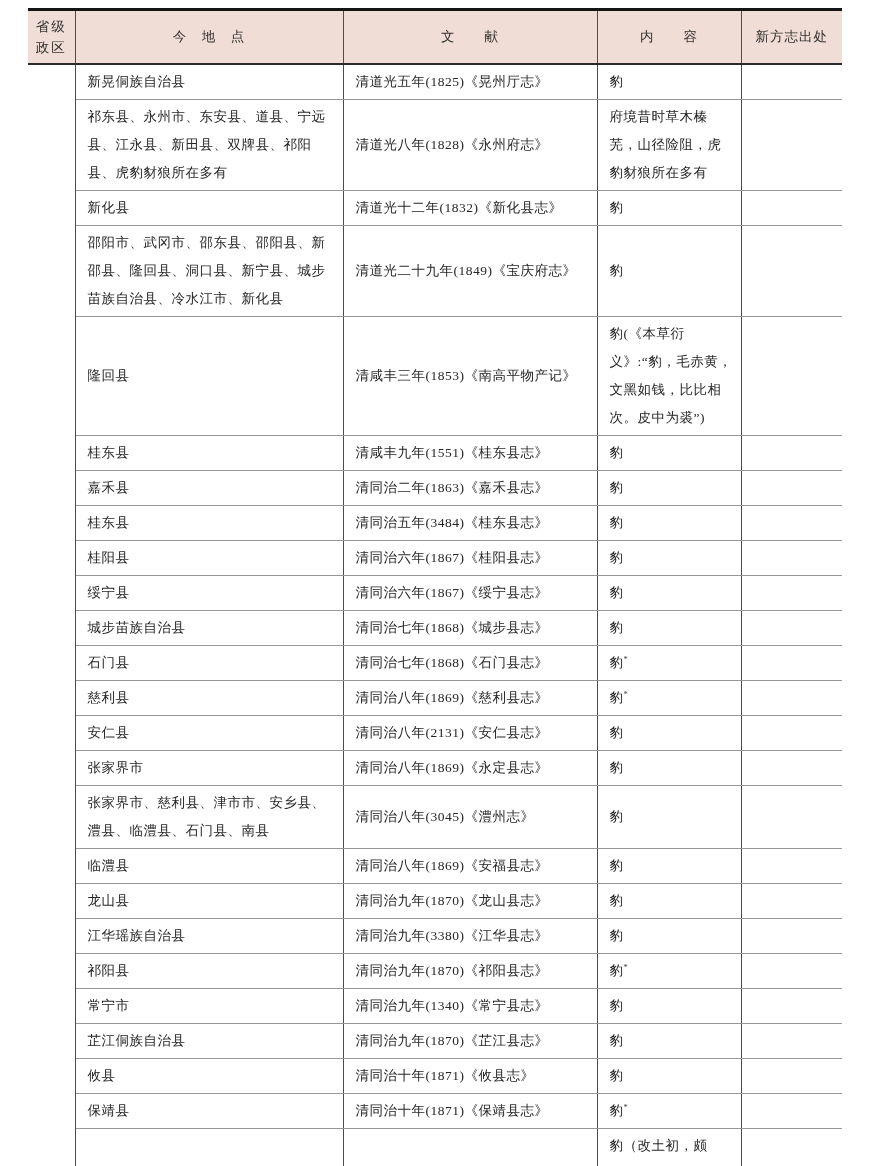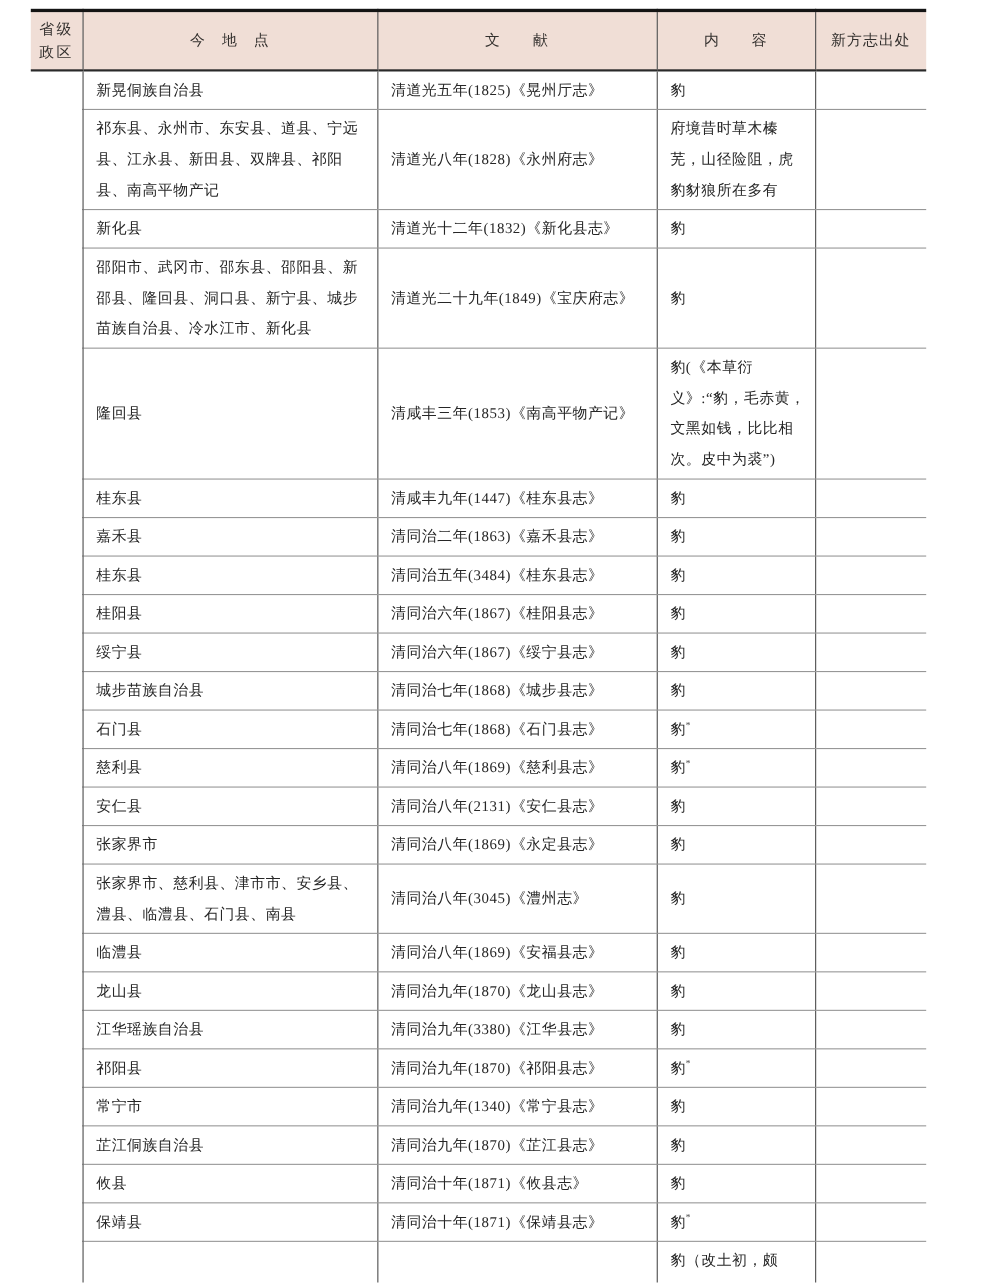--- a/index.html
+++ b/index.html
@@ -93,21 +93,21 @@
     </thead>
     <tbody>
         <tr>
           <td class="bcol province-cell" rowspan="25"></td>
           <td class="bcol cell-location">新晃侗族自治县</td>
           <td class="bcol cell-source">清道光五年(1825)《晃州厅志》</td>
           <td class="bcol cell-content">豹</td>
           <td class="cell-newsource"></td>
         </tr>
         <tr>
-          <td class="bcol cell-location">祁东县、永州市、东安县、道县、宁远县、江永县、新田县、双牌县、祁阳县、南高平物产记</td>
+          <td class="bcol cell-location">祁东县、永州市、东安县、道县、宁远县、江永县、新田县、双牌县、祁阳县、虎豹豺狼所在多有</td>
           <td class="bcol cell-source">清道光八年(1828)《永州府志》</td>
           <td class="bcol cell-content">府境昔时草木榛芜，山径险阻，虎豹豺狼所在多有</td>
           <td class="cell-newsource"></td>
         </tr>
         <tr>
           <td class="bcol cell-location">新化县</td>
           <td class="bcol cell-source">清道光十二年(1832)《新化县志》</td>
           <td class="bcol cell-content">豹</td>
           <td class="cell-newsource"></td>
         </tr>
@@ -118,21 +118,21 @@
           <td class="cell-newsource"></td>
         </tr>
         <tr>
           <td class="bcol cell-location">隆回县</td>
           <td class="bcol cell-source">清咸丰三年(1853)《南高平物产记》</td>
           <td class="bcol cell-content">豹(《本草衍义》:“豹，毛赤黄，文黑如钱，比比相次。皮中为裘”)</td>
           <td class="cell-newsource"></td>
         </tr>
         <tr>
           <td class="bcol cell-location">桂东县</td>
-          <td class="bcol cell-source">清咸丰九年(1447)《桂东县志》</td>
+          <td class="bcol cell-source">清咸丰九年(1551)《桂东县志》</td>
           <td class="bcol cell-content">豹</td>
           <td class="cell-newsource"></td>
         </tr>
         <tr>
           <td class="bcol cell-location">嘉禾县</td>
           <td class="bcol cell-source">清同治二年(1863)《嘉禾县志》</td>
           <td class="bcol cell-content">豹</td>
           <td class="cell-newsource"></td>
         </tr>
         <tr>

